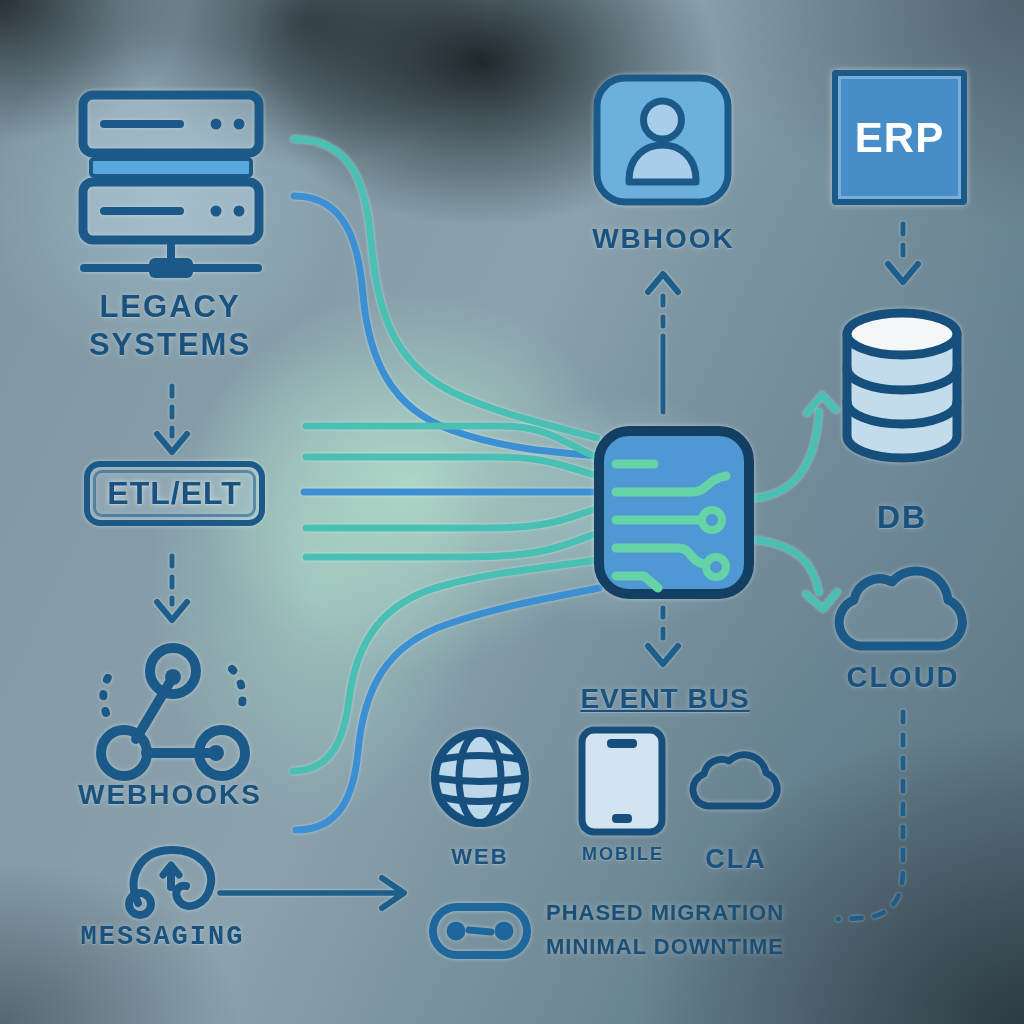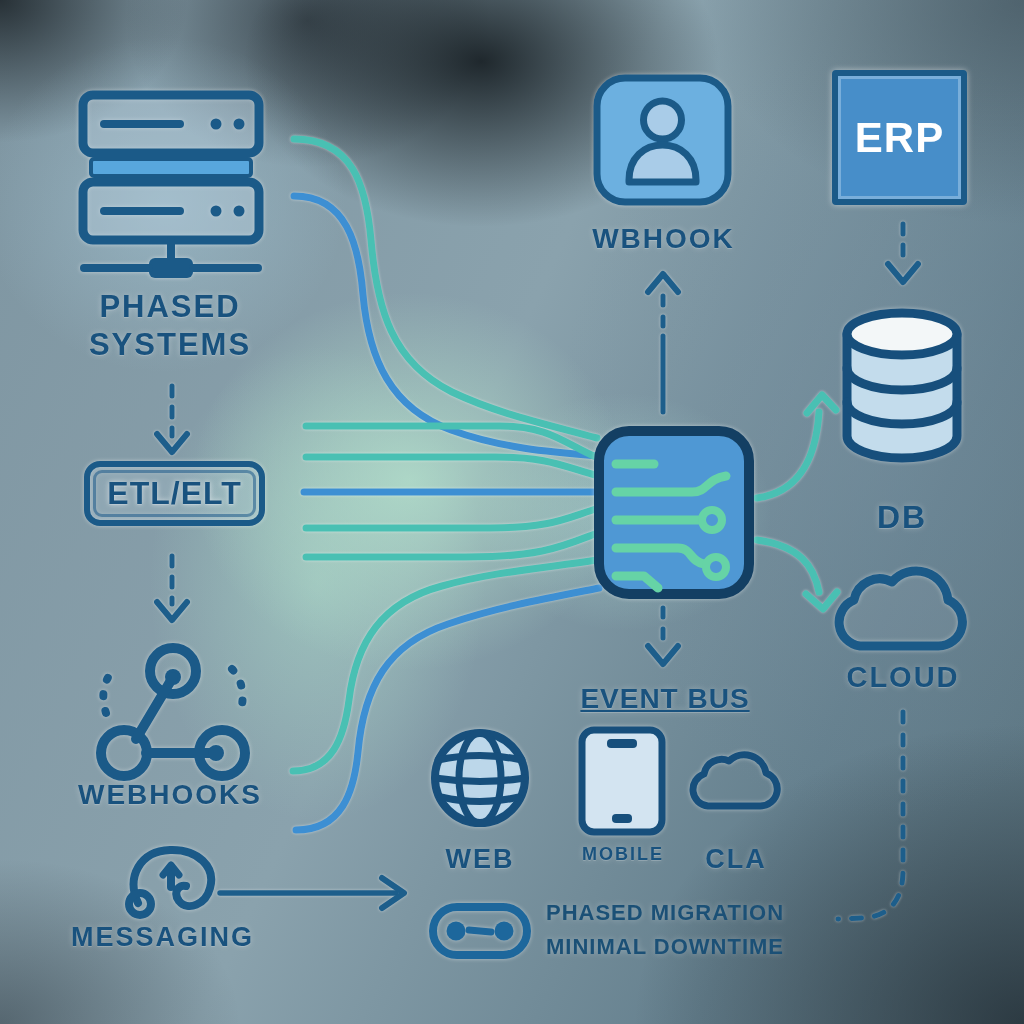--- a/index.html
+++ b/index.html
@@ -123,21 +123,21 @@
       <path d="M28,123 L104,123" stroke-width="8"></path>
       <circle cx="140" cy="123" r="5.5" fill="#1b5a88" stroke="none"></circle>
       <circle cx="163" cy="123" r="5.5" fill="#1b5a88" stroke="none"></circle>
       <path d="M95,152 L95,170" stroke-width="8"></path>
       <rect x="73" y="170" width="44" height="20" rx="6" fill="#1b5a88" stroke="none"></rect>
       <path d="M8,180 L73,180" stroke-width="8"></path>
       <path d="M117,180 L182,180" stroke-width="8"></path>
     </g>
   </svg>
   <div class="lbl" style="left:50px;top:288px;width:240px;font-size:31px;line-height:38px;">
-    <div>PHASED</div>
+    <div>LEGACY</div>
     <div>SYSTEMS</div>
   </div>
 
   <div class="etl-box">
     <div class="etl-inner"></div>
     <span class="lbl" style="position:static;font-size:32px;letter-spacing:1px;">ETL/ELT</span>
   </div>
 
   <svg class="abs icon" style="left:94px;top:641px" width="158" height="142" viewBox="0 0 158 142">
     <g fill="none" stroke="#1b5a88" stroke-linecap="round">
@@ -155,21 +155,21 @@
   <div class="lbl" style="left:45px;top:779px;width:250px;font-size:28px;">WEBHOOKS</div>
 
   <svg class="abs icon" style="left:118px;top:841px" width="108" height="92" viewBox="0 0 108 92">
     <g fill="none" stroke="#1b5a88" stroke-linecap="round" stroke-linejoin="round">
       <path d="M20,62 C8,36 22,10 52,9 C80,8 98,26 92,47 C88,63 70,71 61,60 C55,52 60,43 68,45" stroke-width="8"></path>
       <path d="M53,46 L53,28" stroke-width="8"></path>
       <path d="M45,34 L53,24 L61,34" stroke-width="7"></path>
       <circle cx="22" cy="63" r="11" stroke-width="8"></circle>
     </g>
   </svg>
-  <div class="lbl" style="left:55px;top:922px;width:215px;font-size:27px;">MESSAGING</div>
+  <div class="lbl" style="left:55px;top:922px;width:215px;font-size:27px;font-family:Liberation Mono, monospace;">MESSAGING</div>
 
   <svg class="abs icon" style="left:592px;top:73px" width="141" height="134" viewBox="0 0 141 134">
     <g stroke="#1b5a88" stroke-linejoin="round">
       <rect x="5" y="5" width="131" height="124" rx="28" fill="#6cb0e0" stroke-width="7"></rect>
       <circle cx="70.5" cy="47" r="19" fill="#a9cce8" stroke-width="7"></circle>
       <path d="M37,107 C37,85 52,72 70.5,72 C89,72 104,85 104,107 L104,109 L37,109 Z" fill="#a9cce8" stroke-width="7"></path>
     </g>
   </svg>
   <div class="lbl" style="left:586px;top:223px;width:155px;font-size:28px;">WBHOOK</div>
 
@@ -209,21 +209,21 @@
 
   <svg class="abs icon" style="left:428px;top:725px" width="104" height="106" viewBox="0 0 104 106">
     <g fill="none" stroke="#174f7c" stroke-linecap="round">
       <circle cx="52" cy="53" r="45" fill="#bcd7ea" stroke-width="8"></circle>
       <ellipse cx="52" cy="53" rx="21" ry="45" stroke-width="7"></ellipse>
       <path d="M10,35 Q52,26 94,35" stroke-width="7"></path>
       <path d="M7,53 Q52,60 97,53" stroke-width="7"></path>
       <path d="M13,72 Q52,81 91,72" stroke-width="7"></path>
     </g>
   </svg>
-  <div class="lbl" style="left:428px;top:844px;width:104px;font-size:27px;">WEB</div>
+  <div class="lbl" style="left:428px;top:844px;width:104px;font-size:22px;">WEB</div>
 
   <svg class="abs icon" style="left:577px;top:725px" width="90" height="112" viewBox="0 0 90 112">
     <rect x="5" y="5" width="80" height="102" rx="12" fill="#d3e4f1" stroke="#174f7c" stroke-width="7"></rect>
     <rect x="30" y="14" width="30" height="9" rx="4" fill="#174f7c"></rect>
     <rect x="35" y="89" width="20" height="9" rx="4" fill="#174f7c"></rect>
   </svg>
   <div class="lbl" style="left:562px;top:844px;width:122px;font-size:18px;">MOBILE</div>
 
   <svg class="abs icon" style="left:682px;top:740px" width="102" height="76" viewBox="0 0 102 76">
     <path d="M26,66 L78,66 A17,17 0 0 0 84,33 A22,22 0 0 0 47,21 A18,18 0 0 0 22,34 A16.5,16.5 0 0 0 26,66 Z" fill="none" stroke="#174f7c" stroke-width="7" stroke-linejoin="round" stroke-linecap="round"></path>

